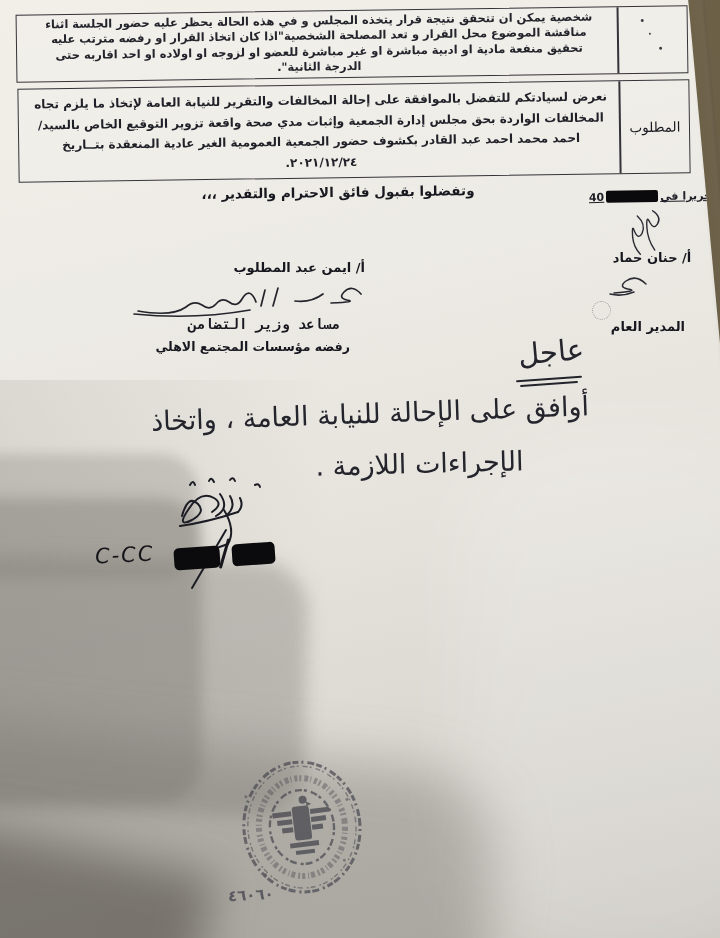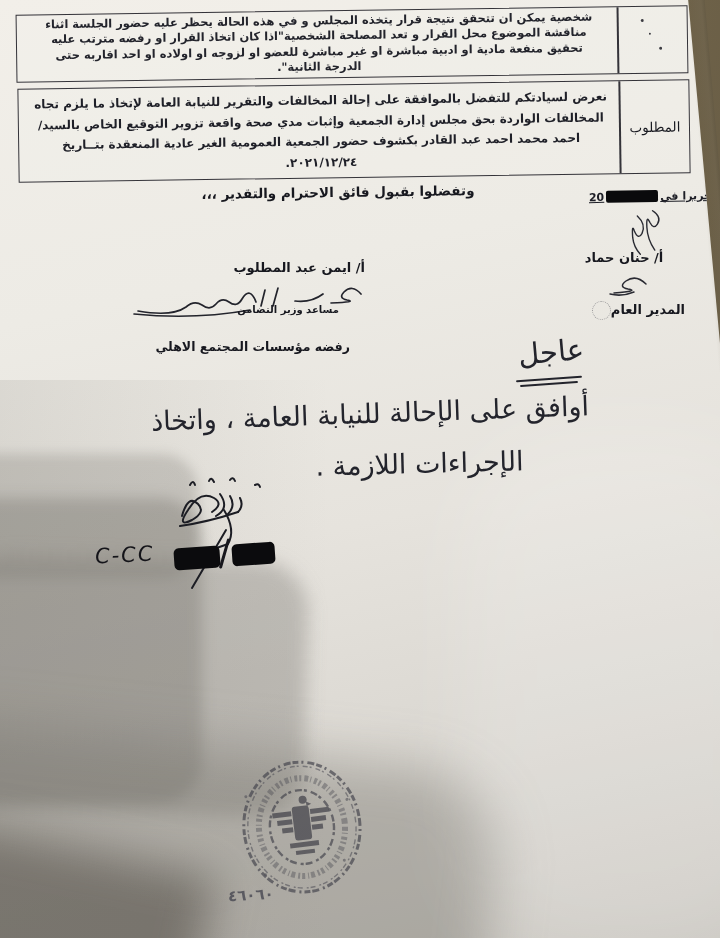--- a/index.html
+++ b/index.html
@@ -107,50 +107,50 @@
         <div class="line">٢٠٢١/١٢/٢٤.</div>
       </div>
       <div class="cell-side" style="width:68px;">
         <span class="side-label">المطلوب</span>
       </div>
     </div>
 
     <div class="closing">وتفضلوا بقبول فائق الاحترام والتقدير ،،،</div>
 
     <div class="dateline">
-      <span>تحريرا في</span><span class="redact redact-date"></span><span>20</span>
+      <span>تحريرا في</span><span class="redact redact-date"></span><span>40</span>
     </div>
 
     <svg class="sig-svg" style="left:620px;top:210px;transform:rotate(78deg);" width="48" height="46" viewBox="0 0 48 46">
       <g fill="none" stroke="#2a2b33" stroke-width="1.4" stroke-linecap="round">
         <path d="M4,10 q8,-8 14,-2 q5,5 -3,7 q-9,2 4,4 q12,2 24,-3"></path>
         <path d="M6,26 q10,-7 18,-1 q6,5 -4,7 q-8,1 6,3 q10,1 18,-4"></path>
       </g>
     </svg>
 
-    <div class="name" style="left:576px;top:250px;width:96px;font-size:13px;">أ/ حنان حماد</div>
+    <div class="name" style="left:604px;top:250px;width:96px;font-size:13px;">أ/ حنان حماد</div>
     <svg class="sig-svg" style="left:596px;top:272px;" width="62" height="26" viewBox="0 0 62 26">
       <g fill="none" stroke="#2a2b33" stroke-width="1.5" stroke-linecap="round">
         <path d="M50,12 q-10,-10 -20,-3 q-8,6 2,8 q12,2 -14,4"></path>
         <path d="M14,22 q12,3 24,-2"></path>
       </g>
     </svg>
     <div class="dotted-circle" style="left:592px;top:301px;"></div>
-    <div class="name" style="left:613px;top:302px;width:72px;font-size:13px;">المدير العام</div>
+    <div class="name" style="left:613px;top:319px;width:72px;font-size:13px;">المدير العام</div>
 
     <div class="name" style="left:253px;top:260px;width:112px;font-size:13px;">أ/ ايمن عبد المطلوب</div>
     <svg class="sig-svg" style="left:118px;top:282px;" width="250" height="38" viewBox="0 0 250 38">
       <g fill="none" stroke="#23242c" stroke-width="1.7" stroke-linecap="round">
         <path d="M243,12 q-9,-10 -17,-2 q-6,6 3,8 q11,2 -16,3 m-8,-9 q-12,9 -28,7"></path>
         <path d="M160,6 l-5,18 m-8,-16 l-4,16"></path>
         <path d="M138,20 q-6,-16 -14,-3 q-5,9 -13,3 q-7,-5 -13,2 q-6,7 -14,1 q-8,-5 -16,2 q-14,10 -48,4"></path>
         <path d="M16,32 q60,6 116,-4"></path>
       </g>
     </svg>
-    <div class="name" style="left:236px;top:304px;width:104px;font-size:10px;">مساعد وزير التضامن</div>
+    <div class="name" style="left:236px;top:316px;width:104px;font-size:14px;font-family:Liberation Mono, monospace;">مساعد وزير التضامن</div>
     <div class="name" style="left:185px;top:339px;width:165px;font-size:12.5px;">رفضه مؤسسات المجتمع الاهلي</div>
 
     <div class="hand hand-urgent">عاجل</div>
     <div class="u1" style="left:516px;top:378px;width:66px;transform:rotate(-4deg);"></div>
     <div class="u2" style="left:520px;top:383px;width:58px;transform:rotate(-4deg);"></div>
     <div class="hand hand-l1">أوافق على الإحالة للنيابة العامة ، واتخاذ</div>
     <div class="hand hand-l2">الإجراءات اللازمة .</div>
 
     <svg class="sig-svg" style="left:160px;top:474px;" width="125" height="118" viewBox="0 0 125 118">
       <g fill="none" stroke="#1c1d24" stroke-width="2" stroke-linecap="round">

